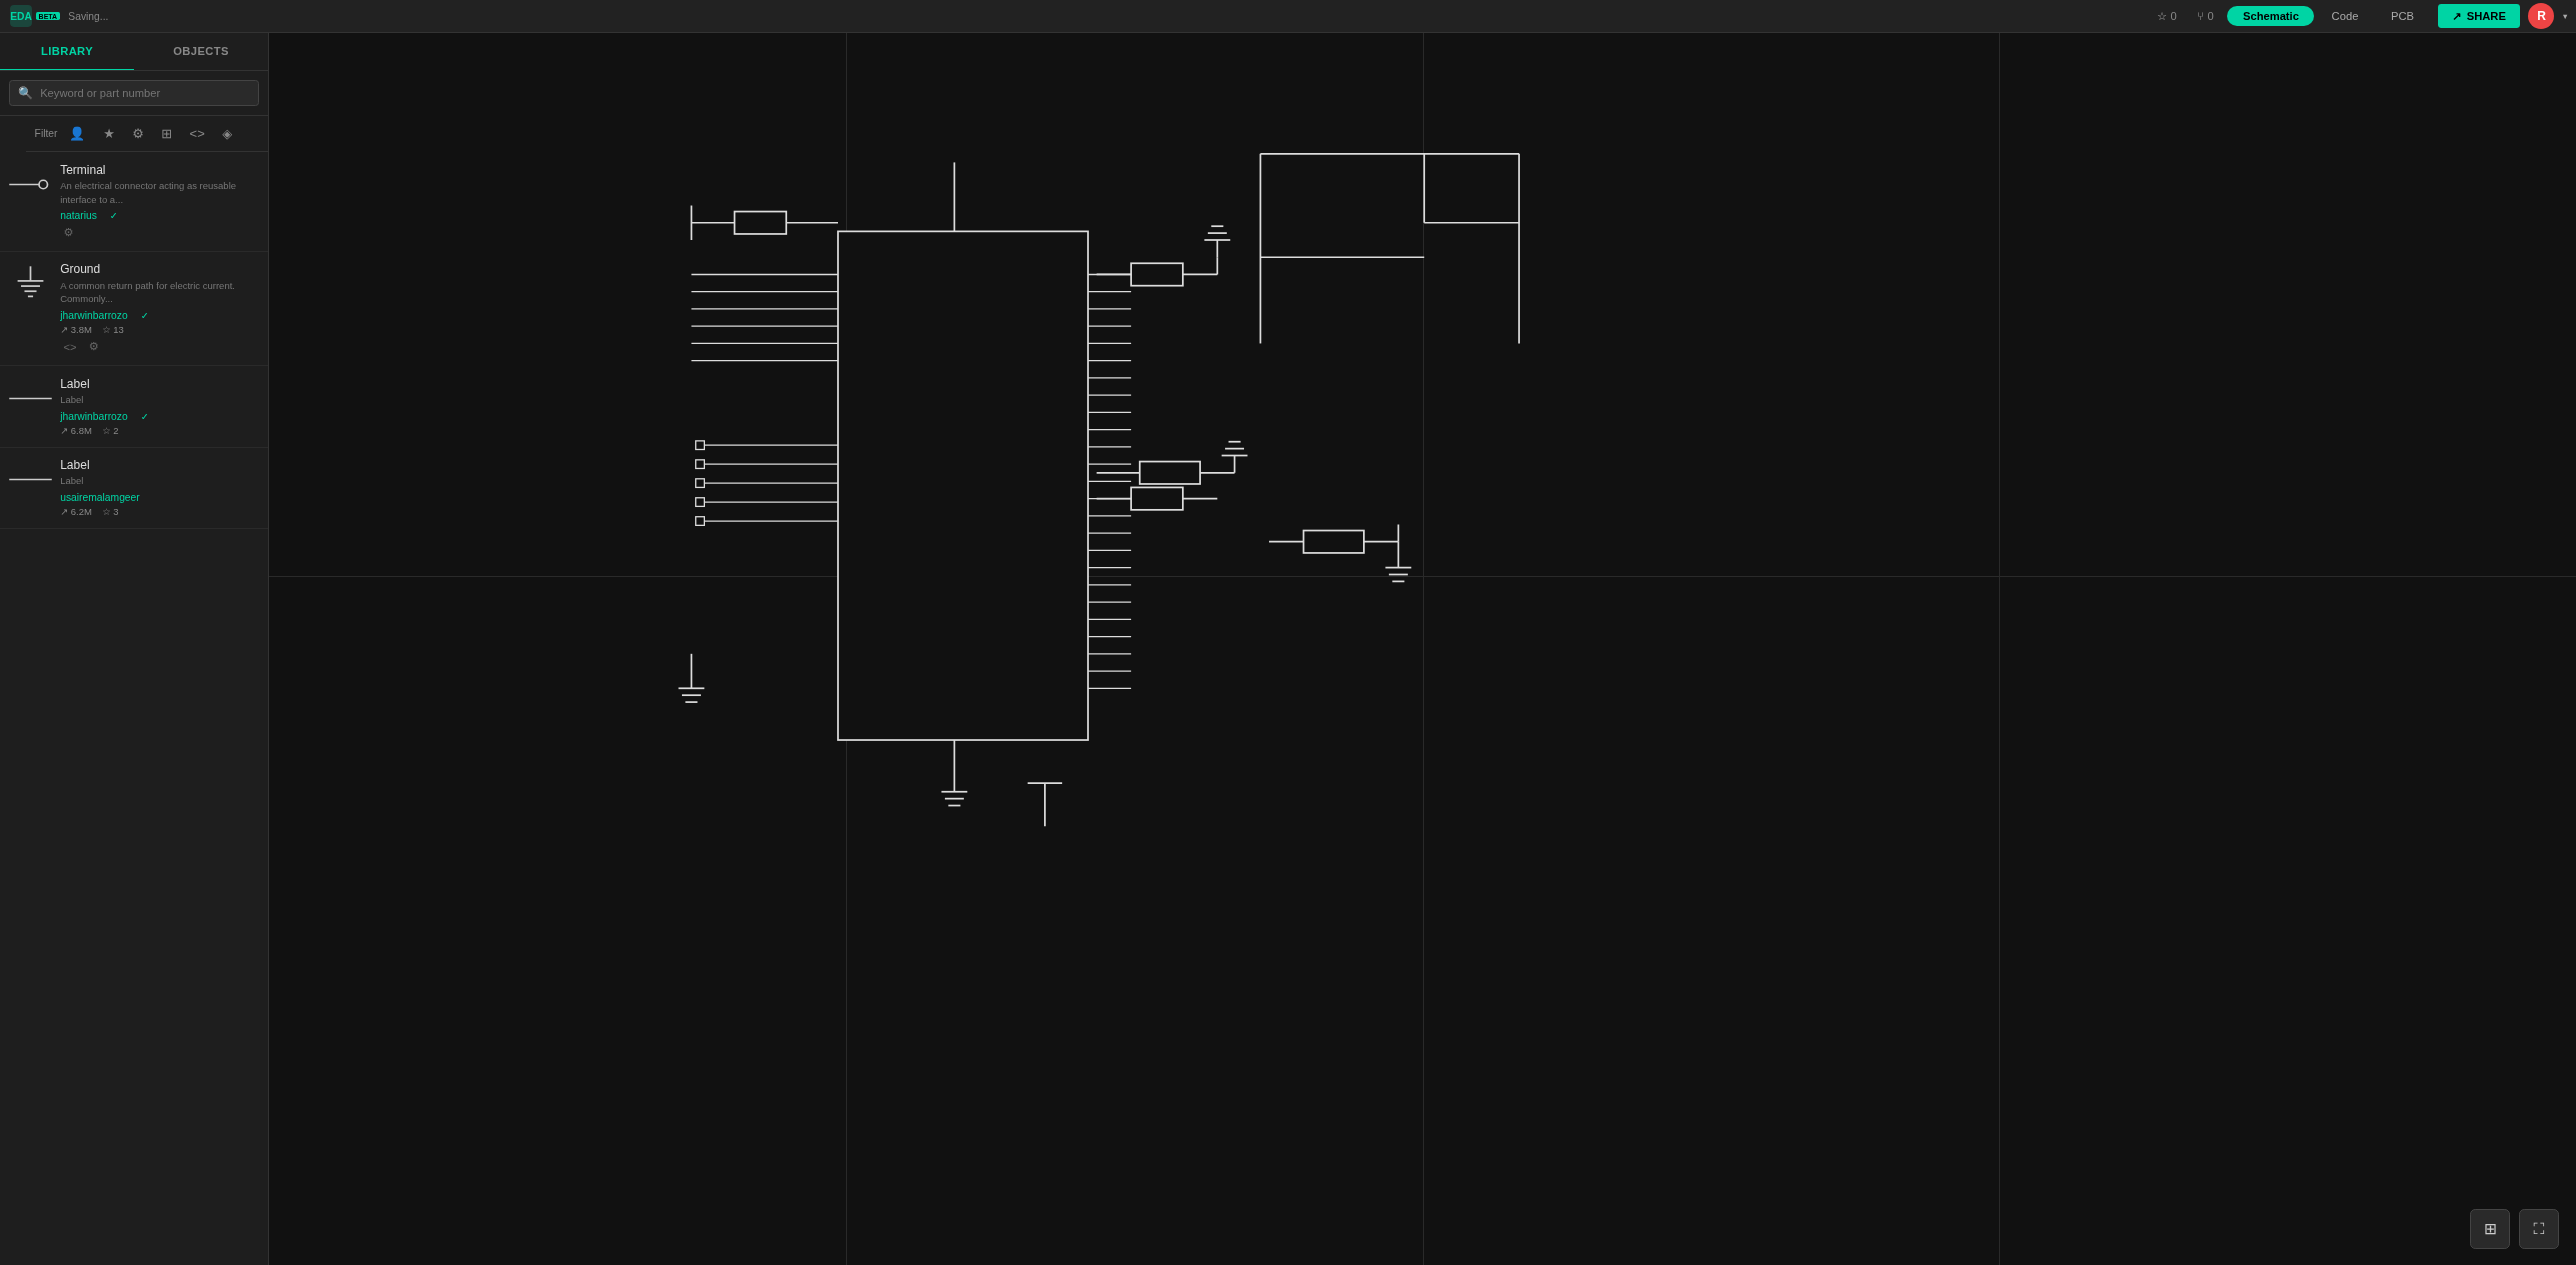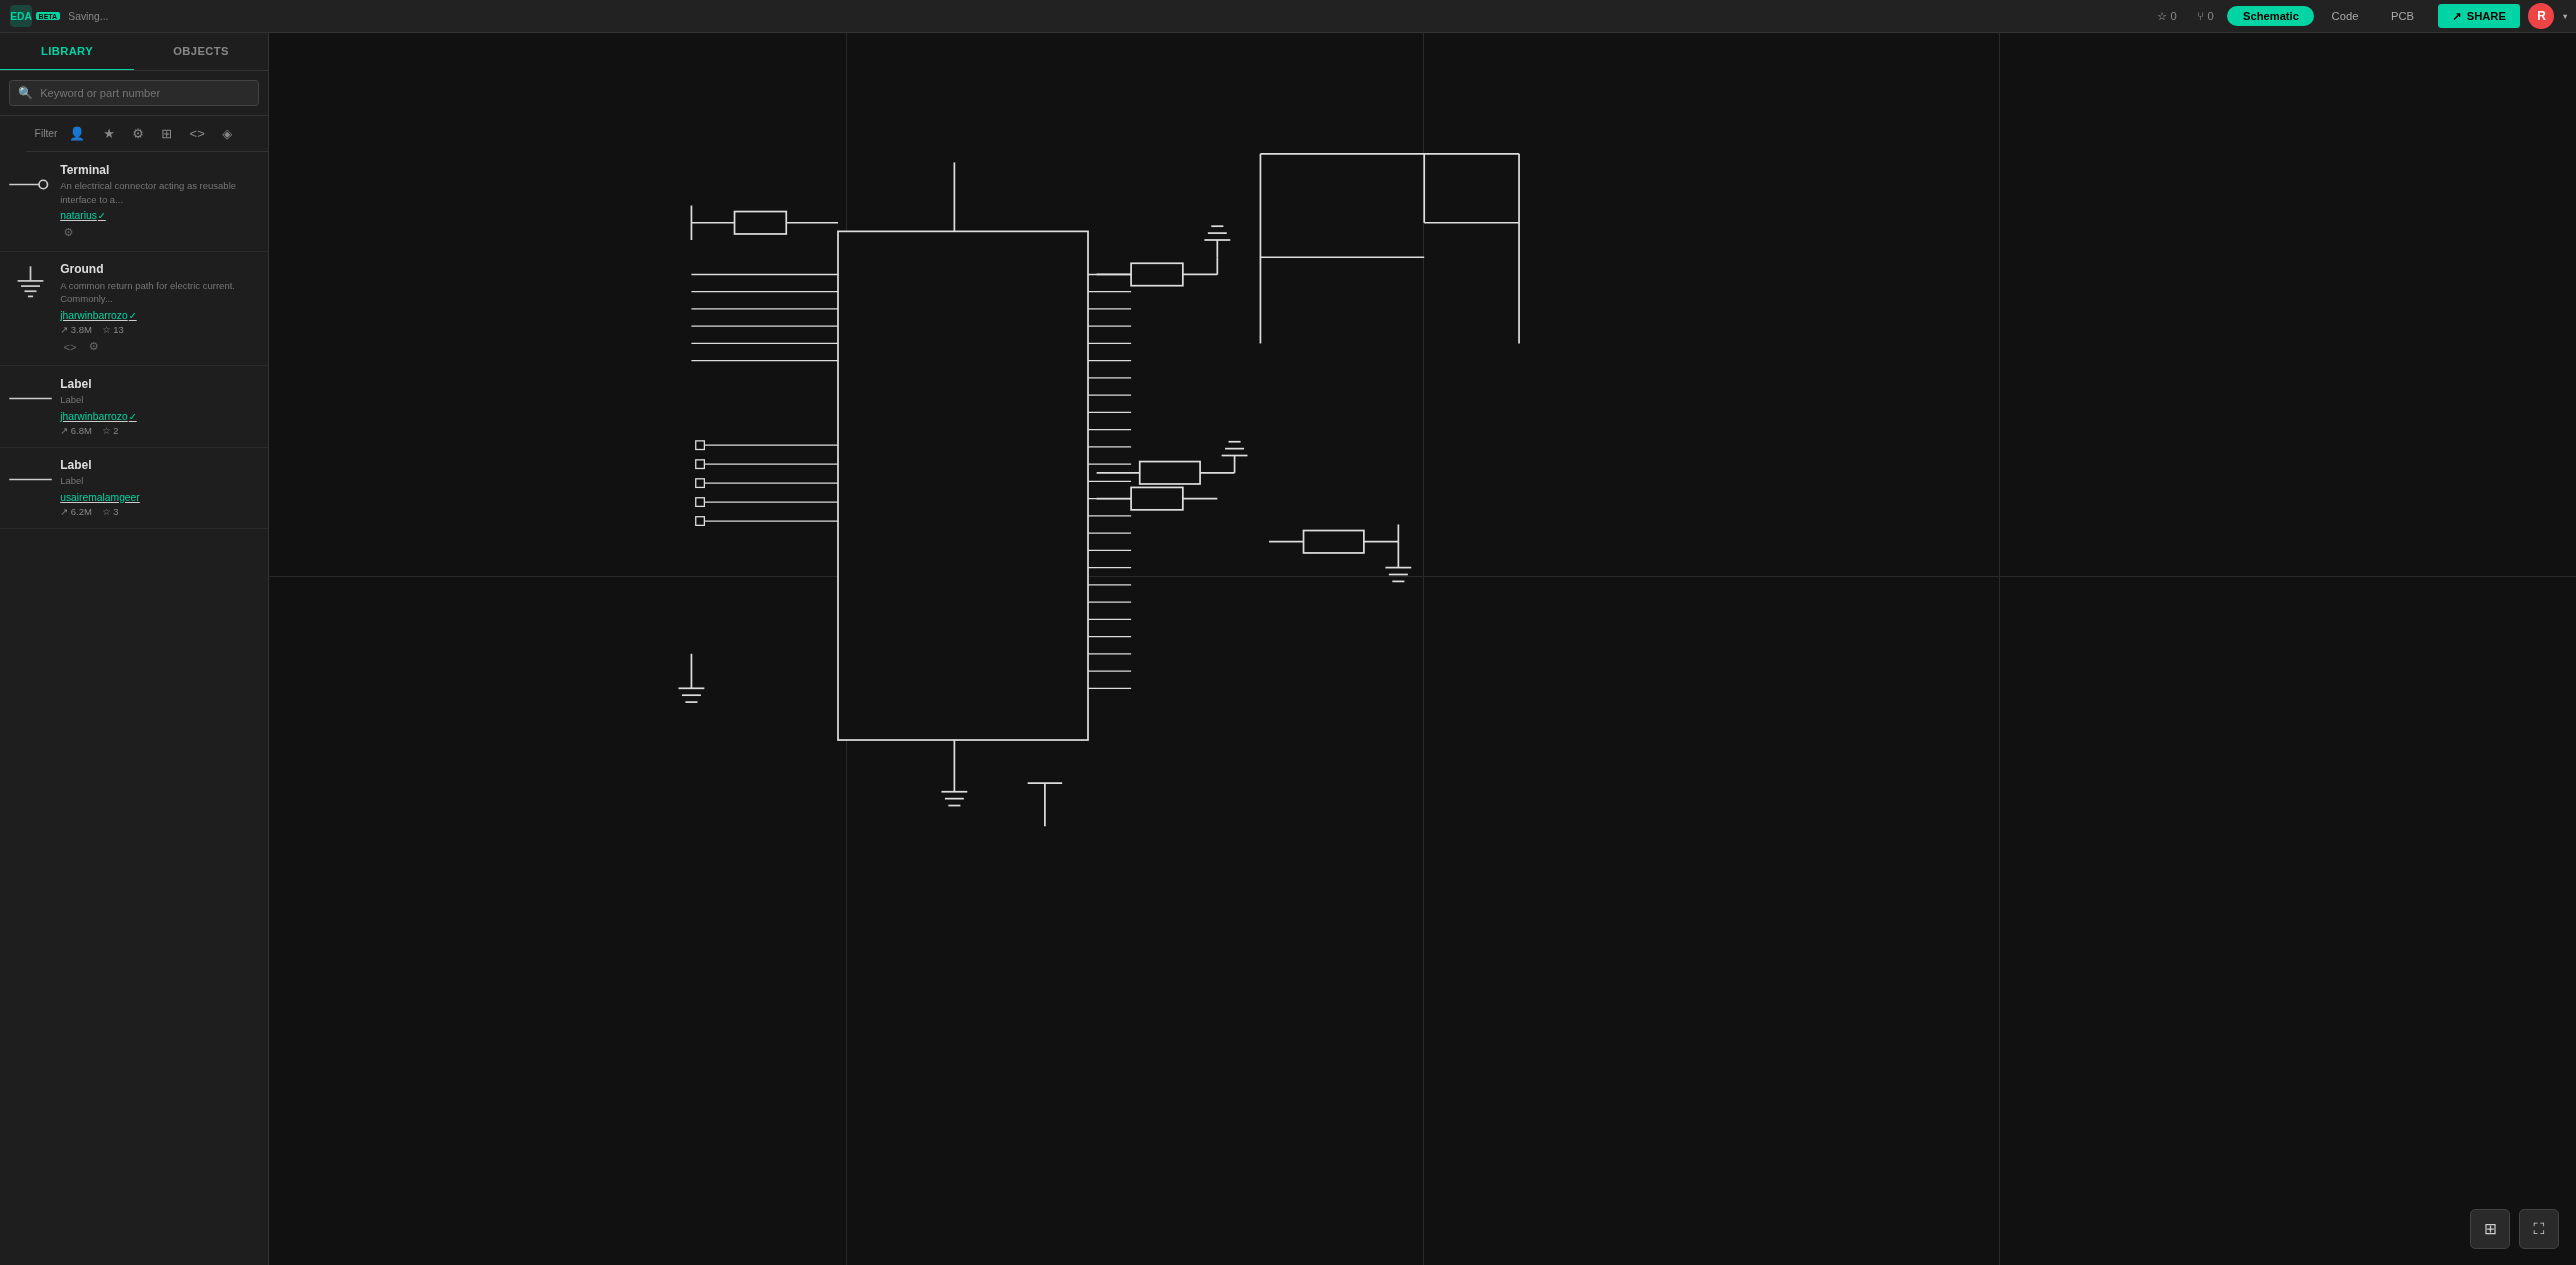--- a/index.html
+++ b/index.html
@@ -204,36 +204,35 @@
       width: 43px;
       height: 43px;
       display: flex;
       align-items: center;
       justify-content: center;
       flex-shrink: 0;
     }
     .lib-item-content { flex: 1; }
     .lib-item-name {
       font-size: 12px;
-      font-weight: bold;
+      font-weight: normal;
       color: #ddd;
       margin-bottom: 2.6px;
     }
     .lib-item-desc {
       font-size: 9.5px;
       color: #777;
       line-height: 1.4;
       margin-bottom: 4.3px;
     }
     .lib-item-author {
       display: flex;
       align-items: center;
-      gap: 1px;
+      gap: 13px;
       margin-bottom: 3.4px;
-      text-decoration: underline;
     }
     .author-name { color: #00d4a4; font-size: 10.3px; }
     .verified-icon { color: #00d4a4; font-size: 9.5px; }
     .lib-item-stats {
       display: flex;
       align-items: center;
       gap: 10.3px;
       font-size: 9.5px;
       color: #888;
     }

